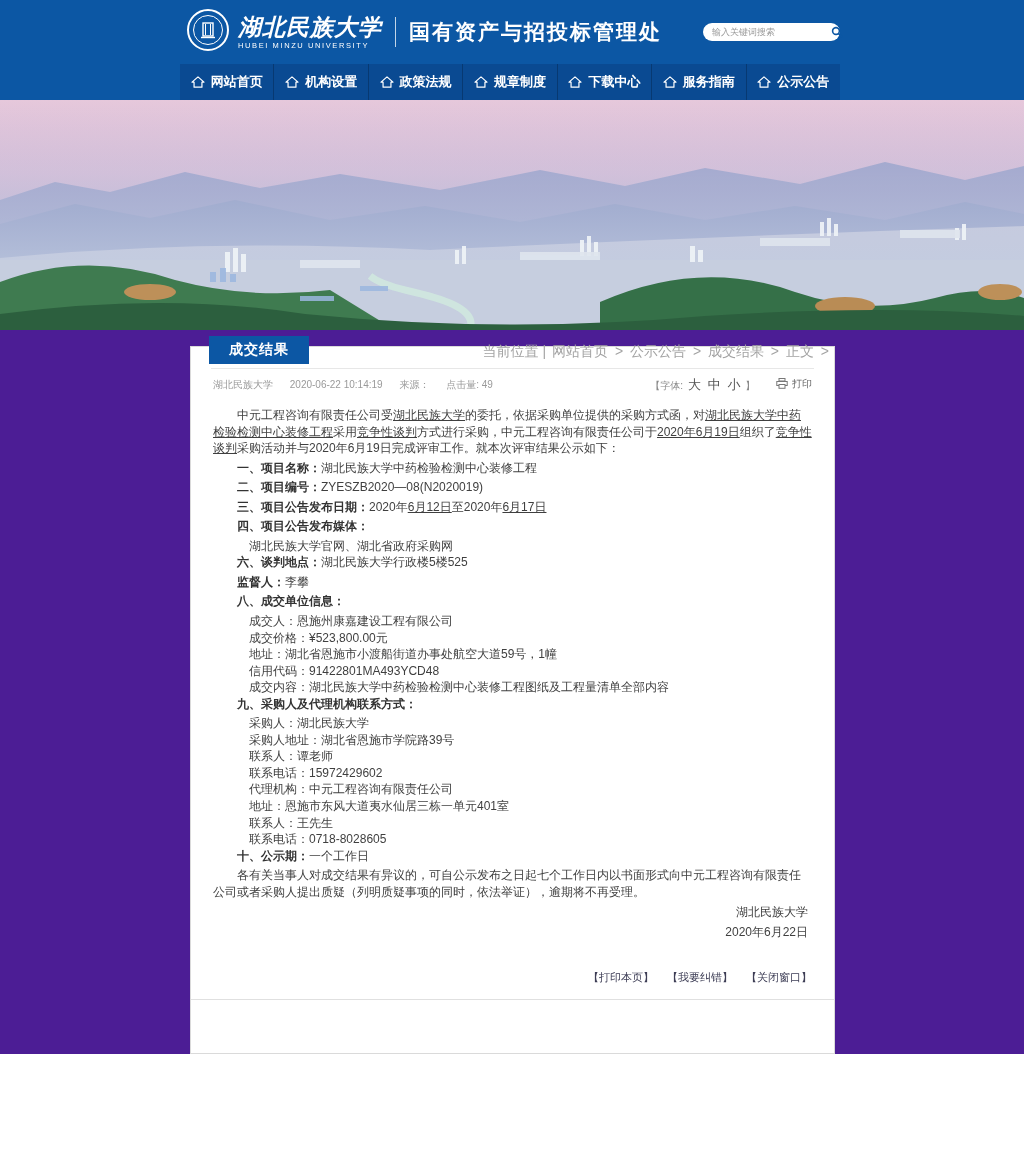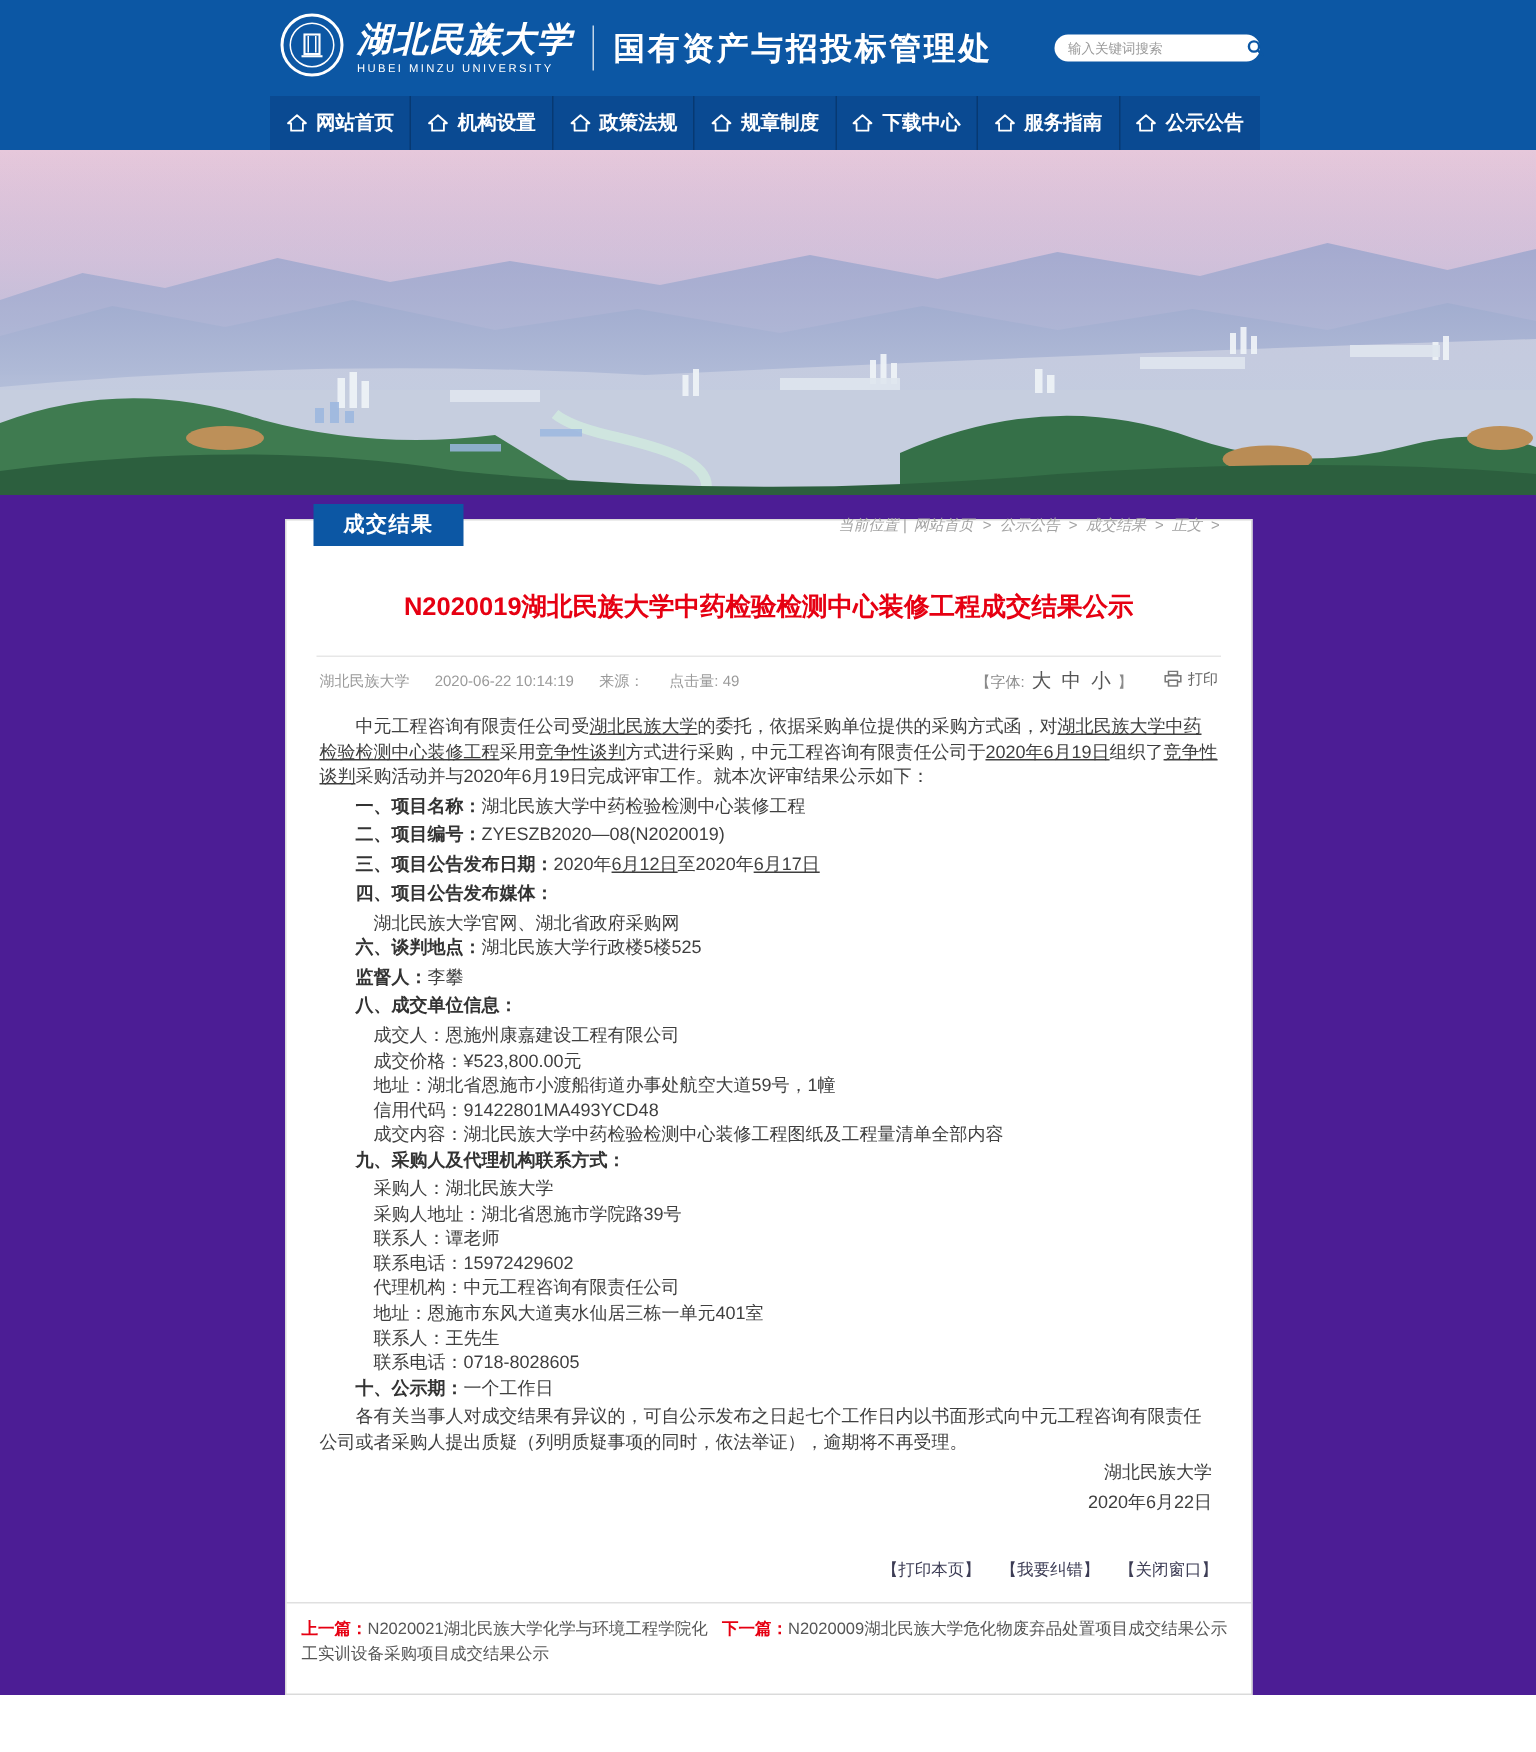--- a/index.html
+++ b/index.html
@@ -26,21 +26,21 @@
   .nav { margin-left:180px; width:660px; height:36px; background:#0a4a92; display:flex; }
   .nav-item { flex:1; display:flex; align-items:center; justify-content:center; gap:6px; color:#fff; font-size:13px; font-weight:bold; border-right:1px solid rgba(0,0,0,.22); cursor:pointer; }
   .nav-item:last-child { border-right:0; }
   
   .hero { height:230px; line-height:0; }
   .hero svg { display:block; }
   
   .main { background:#4c1d95; padding:16px 0 0; }
   .card { position:relative; margin-left:190px; width:645px; min-height:708px; background:#fff; border:1px solid #dadada; padding-bottom:16px; }
   .tab { position:absolute; top:-11px; left:18px; width:100px; height:28px; background:#0c57a4; color:#fff; font-size:14px; font-weight:bold; display:flex; align-items:center; justify-content:center; letter-spacing:1px; cursor:pointer; }
-  .breadcrumb { position:absolute; top:-4px; right:20px; font-size:10px; color:#a3a3a3;font-style:italic; }
+  .breadcrumb { position:absolute; top:-4px; right:4px; font-size:14px; color:#a3a3a3; }
   .breadcrumb .crumb { cursor:pointer; margin:0 2px; }
   .breadcrumb .sep { margin:0 1px; }
   .article-title { margin:46px 26px 0; text-align:center; color:#e60012; font-size:17px; font-weight:bold; }
   .title-divider { margin:21px 20px 0; border-top:1px solid #e7e7e7; }
   .meta-row { display:flex; justify-content:space-between; align-items:center; margin:7px 22px 0; font-size:10px; color:#9a9a9a; }
   .meta-left span { margin-right:14px; }
   .font-ctl { color:#8a8a8a; }
   .font-ctl .size { font-size:13px; color:#555; margin:0 2px; cursor:pointer; }
   .print-btn { margin-left:18px; color:#666; cursor:pointer; display:inline-flex; align-items:center; gap:4px; }
   
@@ -206,21 +206,20 @@
       <span class="crumb">网站首页</span>
       <span class="sep">&gt;</span>
       <span class="crumb">公示公告</span>
       <span class="sep">&gt;</span>
       <span class="crumb">成交结果</span>
       <span class="sep">&gt;</span>
       <span class="crumb">正文</span>
       <span class="sep">&gt;</span>
     </div>
 
-    <div class="article-title">N2020019湖北民族大学中药检验检测中心装修工程成交结果公示</div>
     <div class="title-divider"></div>
 
     <div class="meta-row">
       <div class="meta-left">
         <span>湖北民族大学</span>
         <span>2020-06-22 10:14:19</span>
         <span>来源：</span>
         <span>点击量: 49</span>
       </div>
       <div class="meta-right">
@@ -282,18 +281,14 @@
       </div>
     </div>
 
     <div class="actions">
       <span>【打印本页】</span>
       <span>【我要纠错】</span>
       <span>【关闭窗口】</span>
     </div>
 
     <div class="pn-divider"></div>
-    <div class="prevnext">
-      <div class="prev"><span class="pn-label">上一篇：</span><span>N2020021湖北民族大学化学与环境工程学院化工实训设备采购项目成交结果公示</span></div>
-      <div class="next"><span class="pn-label">下一篇：</span><span>N2020009湖北民族大学危化物废弃品处置项目成交结果公示</span></div>
-    </div>
   </div>
 </div>
 
 </body></html>

